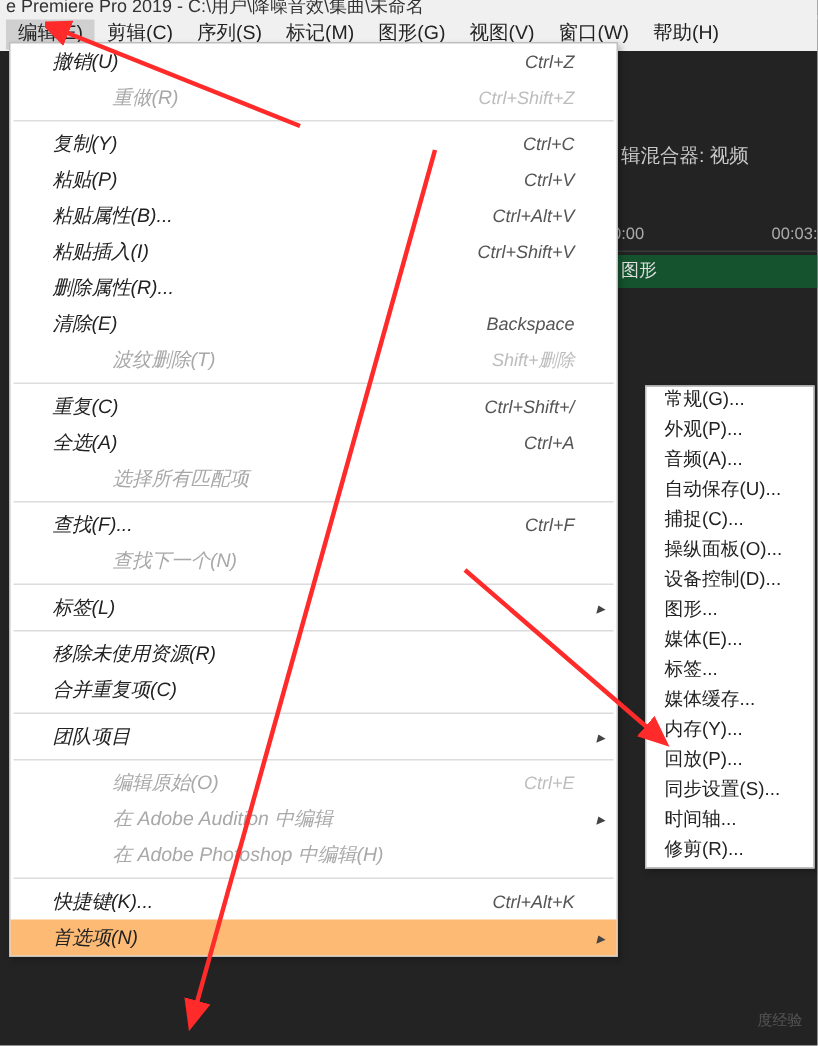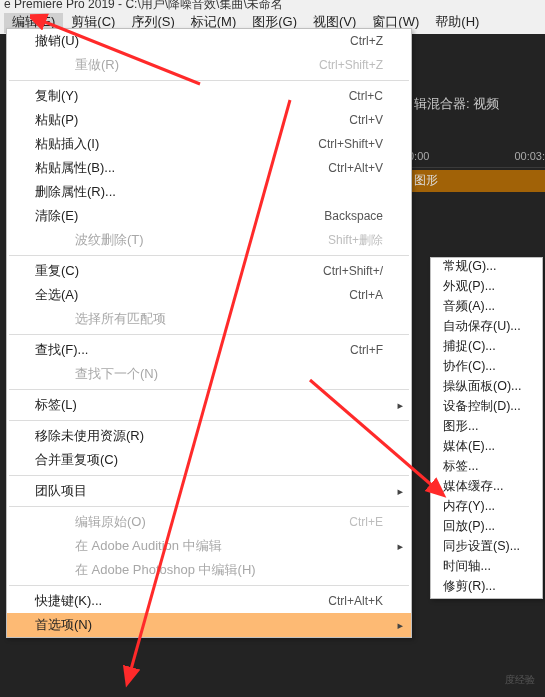--- a/index.html
+++ b/index.html
@@ -39,20 +39,21 @@
   }
   .dropdown {
     position: absolute;
     top: 28px;
     left: 6px;
     width: 406px;
     background: #fff;
     border: 1px solid #bfbfbf;
     box-shadow: 2px 2px 4px rgba(0,0,0,0.25);
     z-index: 5;
+    font-style: italic;
   }
   .menu-item {
     display: flex;
     justify-content: space-between;
     align-items: center;
     padding: 3px 28px 3px 28px;
     color: #222;
     position: relative;
   }
   .menu-item.disabled { color: #a8a8a8; margin-left: 40px; }
@@ -100,21 +101,21 @@
     justify-content: space-between;
     padding: 0 0;
     border-bottom: 1px solid #3a3a3a;
   }
   .timeline-row {
     position: absolute;
     top: 170px;
     left: 408px;
     right: 0;
     height: 22px;
-    background: #a16207;
+    background: #14532d;
     color: #ddd;
     font-size: 12px;
     padding: 2px 6px;
   }
   .arrow {
     position: absolute;
     z-index: 10;
     pointer-events: none;
   }
   .watermark {
@@ -185,26 +186,26 @@
     <div class="menu-sep"></div>
     <div class="menu-item">
       <span>复制(Y)</span>
       <span class="shortcut">Ctrl+C</span>
     </div>
     <div class="menu-item">
       <span>粘贴(P)</span>
       <span class="shortcut">Ctrl+V</span>
     </div>
     <div class="menu-item">
+      <span>粘贴属性(B)...</span>
+      <span class="shortcut">Ctrl+Alt+V</span>
+    </div>
+    <div class="menu-item">
       <span>粘贴插入(I)</span>
       <span class="shortcut">Ctrl+Shift+V</span>
-    </div>
-    <div class="menu-item">
-      <span>粘贴属性(B)...</span>
-      <span class="shortcut">Ctrl+Alt+V</span>
     </div>
     <div class="menu-item">
       <span>删除属性(R)...</span>
     </div>
     <div class="menu-item">
       <span>清除(E)</span>
       <span class="shortcut">Backspace</span>
     </div>
     <div class="menu-item disabled">
       <span>波纹删除(T)</span>
@@ -278,23 +279,20 @@
       <span>外观(P)...</span>
     </div>
     <div class="menu-item">
       <span>音频(A)...</span>
     </div>
     <div class="menu-item">
       <span>自动保存(U)...</span>
     </div>
     <div class="menu-item">
       <span>捕捉(C)...</span>
-    </div>
-    <div class="menu-item">
-      <span>协作(C)...</span>
     </div>
     <div class="menu-item">
       <span>操纵面板(O)...</span>
     </div>
     <div class="menu-item">
       <span>设备控制(D)...</span>
     </div>
     <div class="menu-item">
       <span>图形...</span>
     </div>

